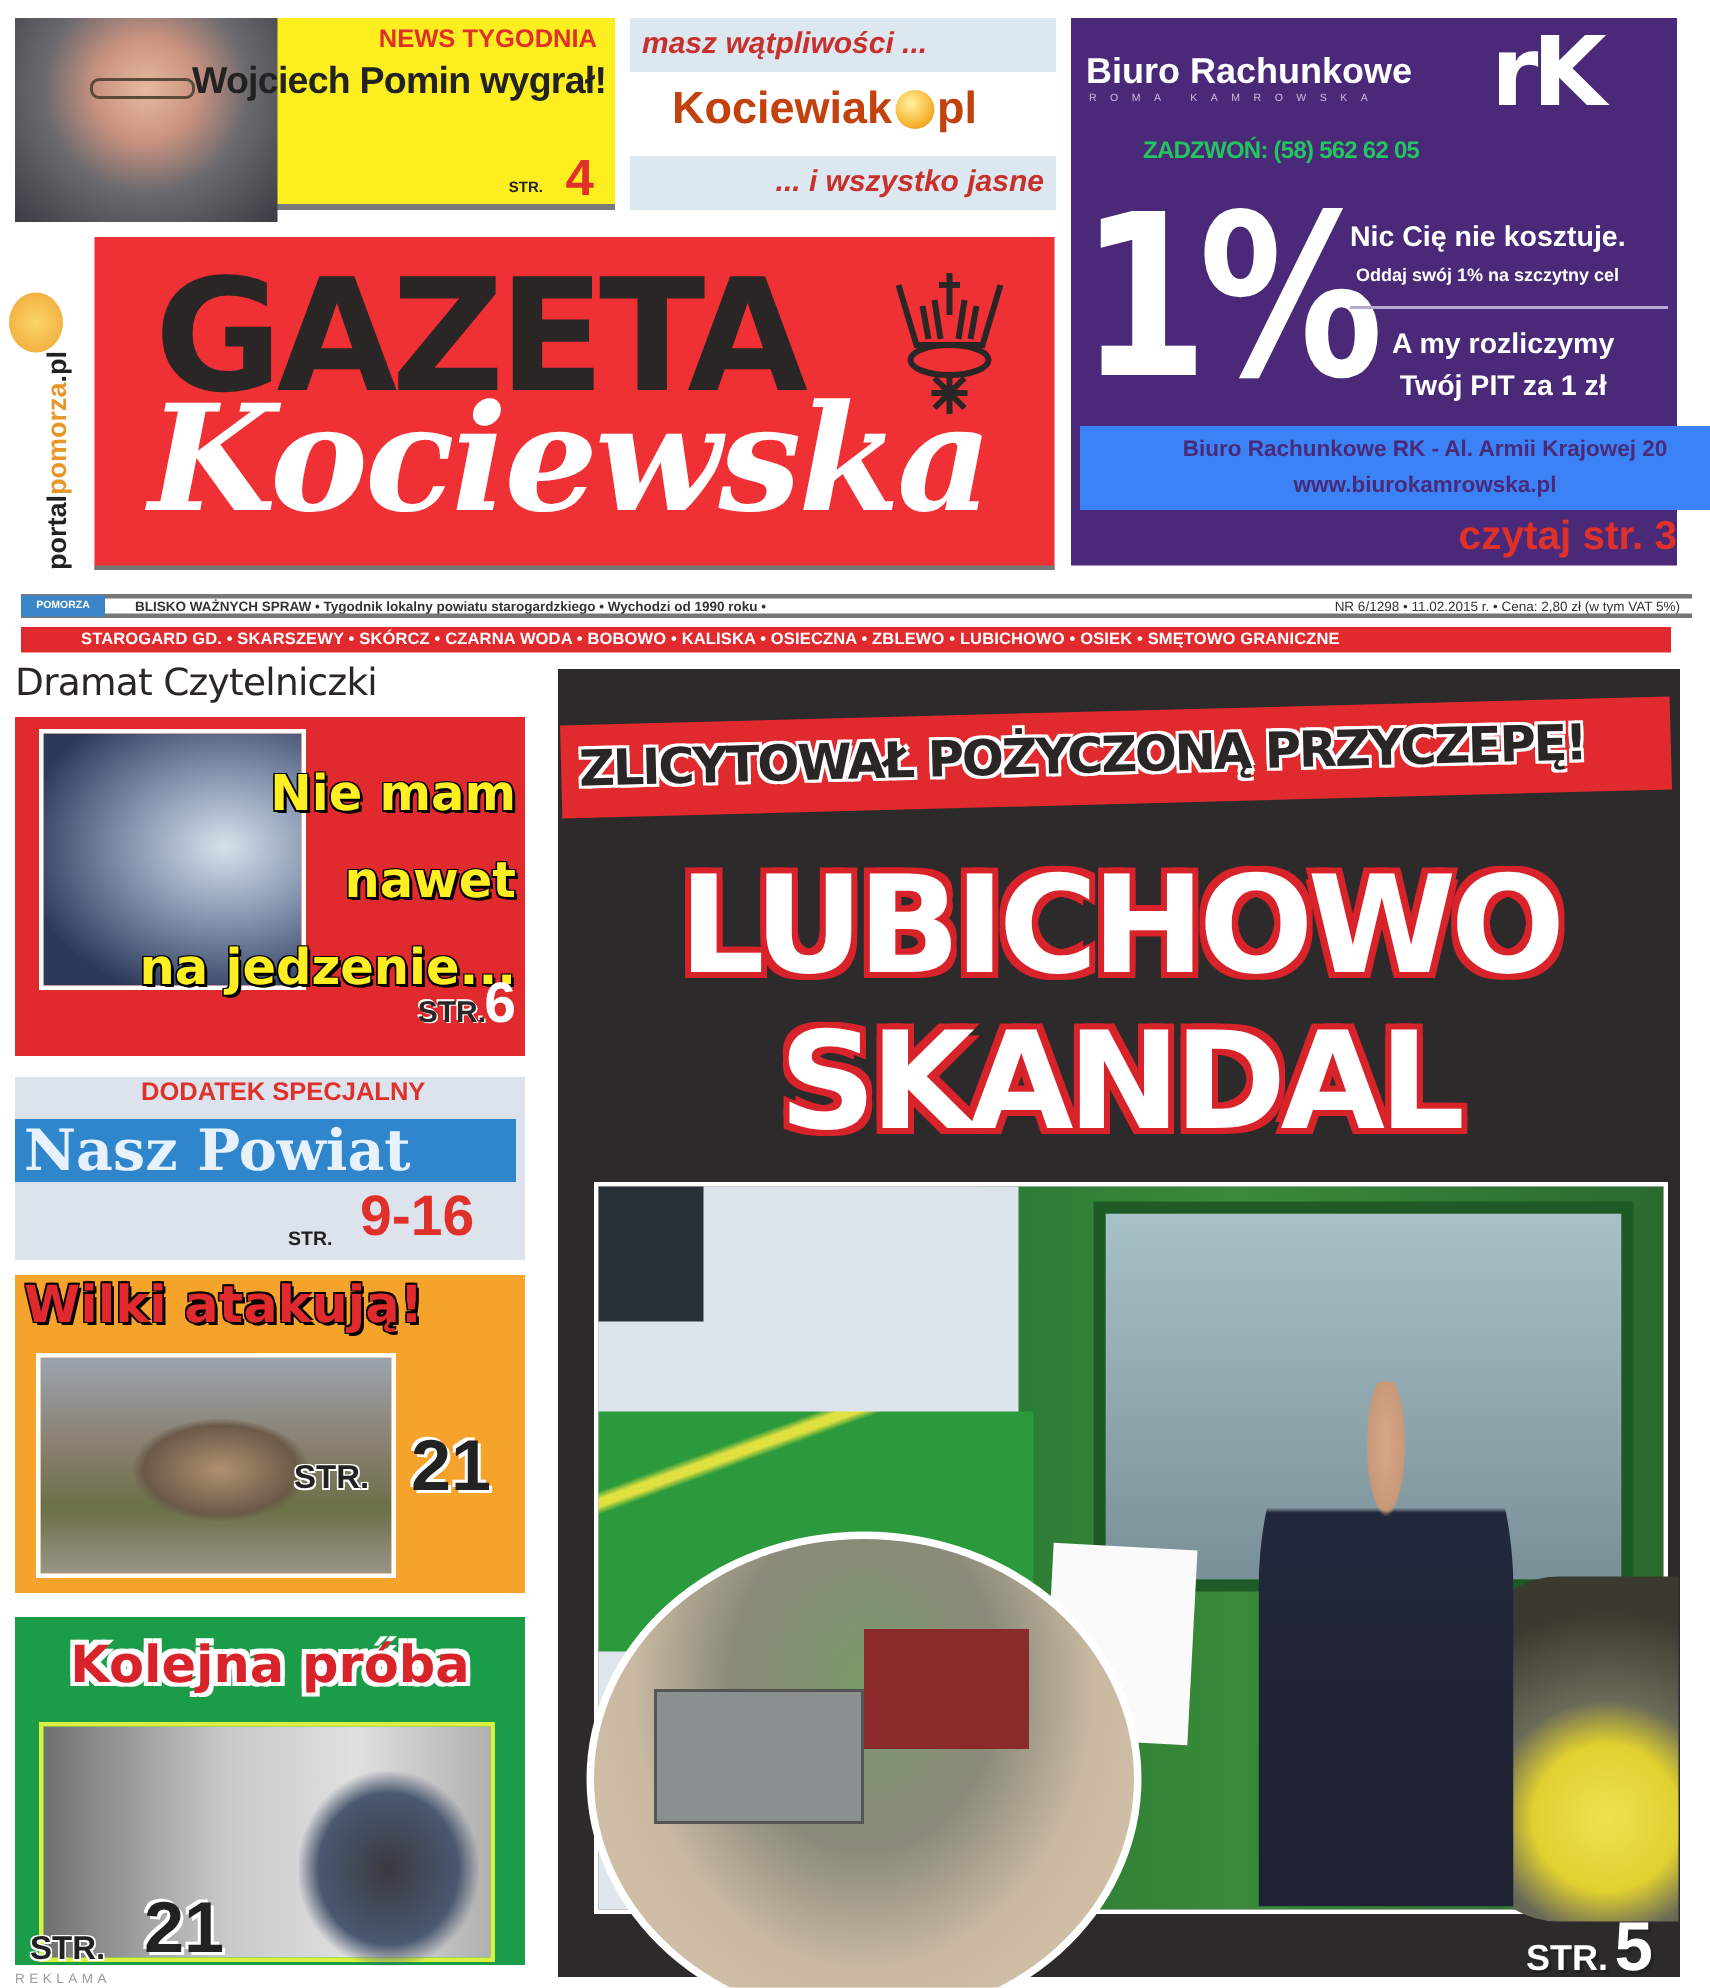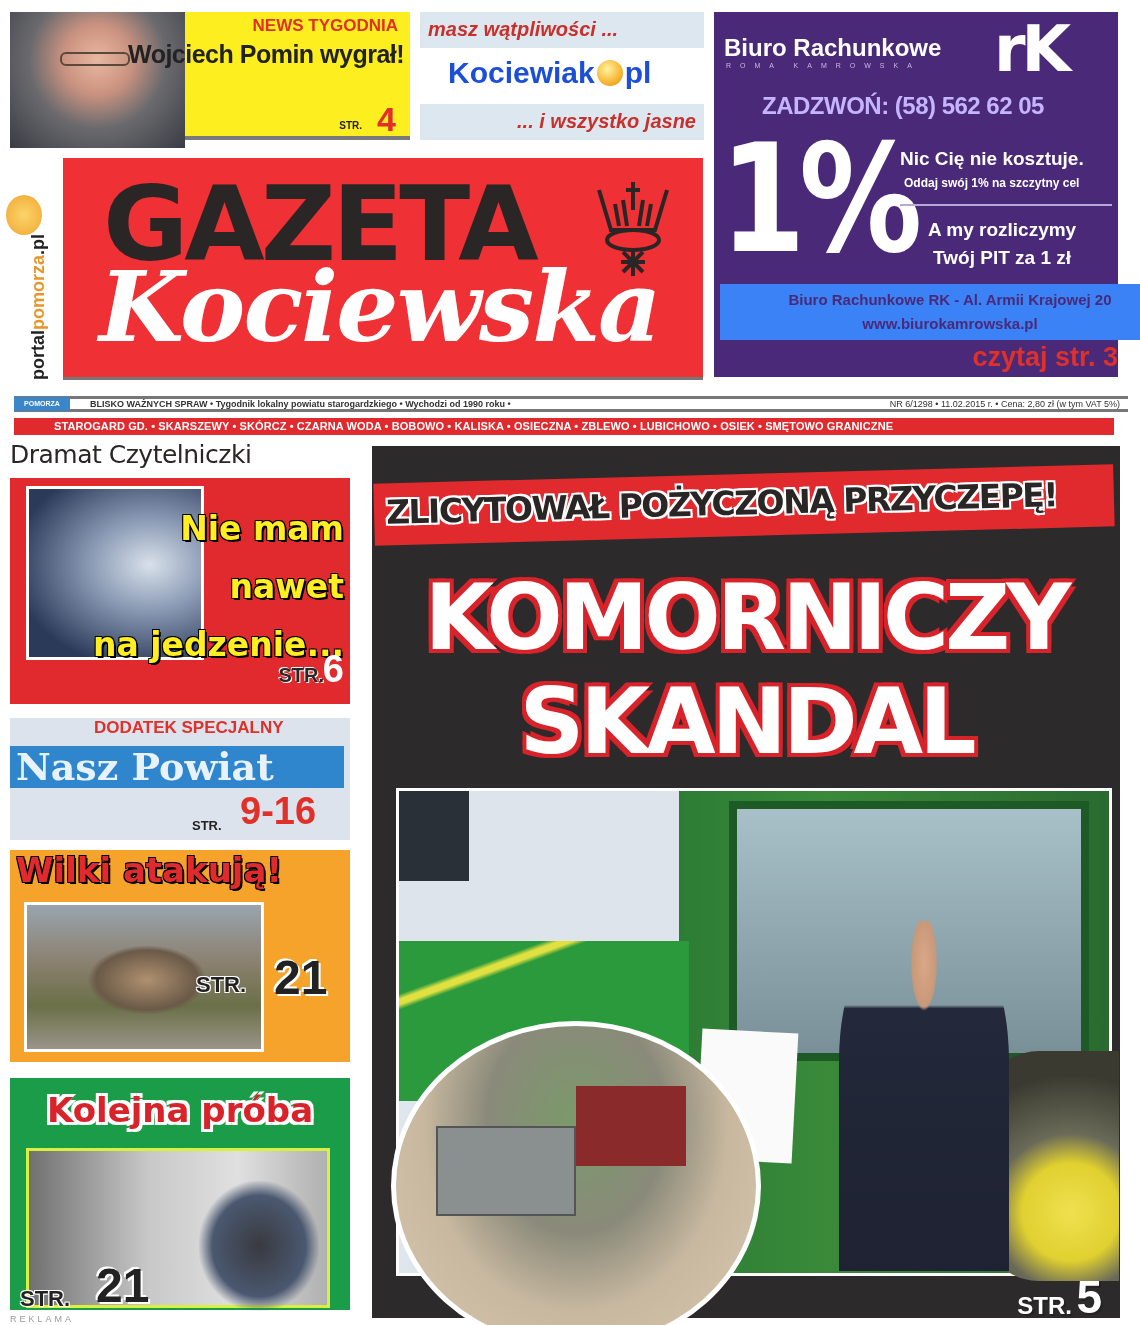--- a/index.html
+++ b/index.html
@@ -12,29 +12,29 @@
 #news .kicker{right:12px;top:4px;font-weight:bold;font-size:17px;color:#e0302a}
 #news .l1{left:118px;top:28px;font-weight:bold;font-size:25px;color:#222;letter-spacing:-.5px}
 #news .l2{left:118px;top:62px;font-weight:bold;font-size:25px;color:#222;letter-spacing:-.5px}
 #news .str{right:48px;top:108px;font-weight:bold;font-size:10px;color:#222}
 #news .num{right:14px;top:88px;font-weight:bold;font-size:34px;color:#e0302a}
 
 #kw{left:420px;top:12px;width:284px;height:128px;background:#fff;border-bottom:4px solid #7a7a7a}
 #kw .b1{left:0;top:0;width:284px;height:36px;background:#dde7f0}
 #kw .b2{left:0;top:92px;width:284px;height:36px;background:#dde7f0}
 #kw .t1{left:8px;top:6px;font-style:italic;font-weight:bold;font-size:20px;color:#c8302c}
-#kw .logo{left:28px;top:44px;font-weight:bold;font-size:30px;color:#1d4ed8;display:flex;align-items:center;gap:2px}
+#kw .logo{left:28px;top:44px;font-weight:bold;font-size:30px;color:#c2410c;display:flex;align-items:center;gap:2px}
 #kw .dot{width:26px;height:26px;border-radius:50%;background:radial-gradient(circle at 40% 35%,#fff3a0,#f7b533 60%,#e08a10);display:inline-block}
 #kw .t2{right:8px;top:98px;font-style:italic;font-weight:bold;font-size:20px;color:#c8302c}
 
 #rk{left:714px;top:12px;width:404px;height:365px;background:#4a2a78}
 #rk .name{left:10px;top:22px;font-weight:bold;font-size:24px;color:#fff}
 #rk .sub{left:12px;top:50px;font-size:7px;letter-spacing:9px;color:#c8b8e0}
 #rk .rk{left:280px;top:0;font-weight:bold;font-size:64px;color:#fff;letter-spacing:-4px;font-family:"DejaVu Sans",sans-serif}
-#rk .phone{left:48px;top:80px;font-weight:bold;font-size:24px;color:#c4b5fd;letter-spacing:-.5px}
+#rk .phone{left:48px;top:80px;font-weight:bold;font-size:16px;color:#22c55e;letter-spacing:-.5px}
 #rk .pct{left:6px;top:112px;font-weight:bold;font-size:150px;color:#fff;line-height:1;letter-spacing:-8px;font-family:"DejaVu Sans",sans-serif;transform:scaleX(.82);transform-origin:left}
 #rk .p1{left:186px;top:136px;font-weight:bold;font-size:19px;color:#fff}
 #rk .p2{left:190px;top:164px;font-weight:bold;font-size:12px;color:#fff}
 #rk .rule{left:186px;top:192px;width:212px;height:2px;background:#b8a8d8}
 #rk .p3{left:214px;top:204px;font-weight:bold;font-size:19px;color:#fff;text-align:center;line-height:28px}
 #rk .addr{left:6px;top:272px;width:460px;height:56px;background:#3b82f6;text-align:center;font-weight:bold;font-size:15px;color:#4a2a78;line-height:24px;padding-top:4px}
 #rk .czytaj{right:0;top:330px;font-weight:bold;font-size:27px;color:#e0302a}
 
 #portal{left:0;top:150px;width:58px;height:236px}
 #portal .txt{left:28px;top:230px;transform:rotate(-90deg);transform-origin:left top;font-weight:bold;font-size:18px;color:#222;white-space:nowrap}
@@ -209,21 +209,21 @@
   </div>
   <div class="str abs">STR.</div>
   <div class="num abs">21</div>
 </div>
 <div id="reklama" class="abs">REKLAMA</div>
 
 <div id="main" class="abs">
   <div class="kicker abs"></div>
   <div class="kickt abs">ZLICYTOWAŁ POŻYCZONĄ PRZYCZEPĘ!</div>
   <div class="h1 abs">
-    <div>KOMORNICZY</div>
+    <div>LUBICHOWO</div>
     <div>SKANDAL</div>
   </div>
   <div class="photo abs">
     <div class="wall abs">
         <div class="window abs"></div>
       </div>
     <div class="loader abs"></div>
     <div class="cab abs"></div>
     <div class="wheel abs"></div>
     <div class="man abs"></div>

